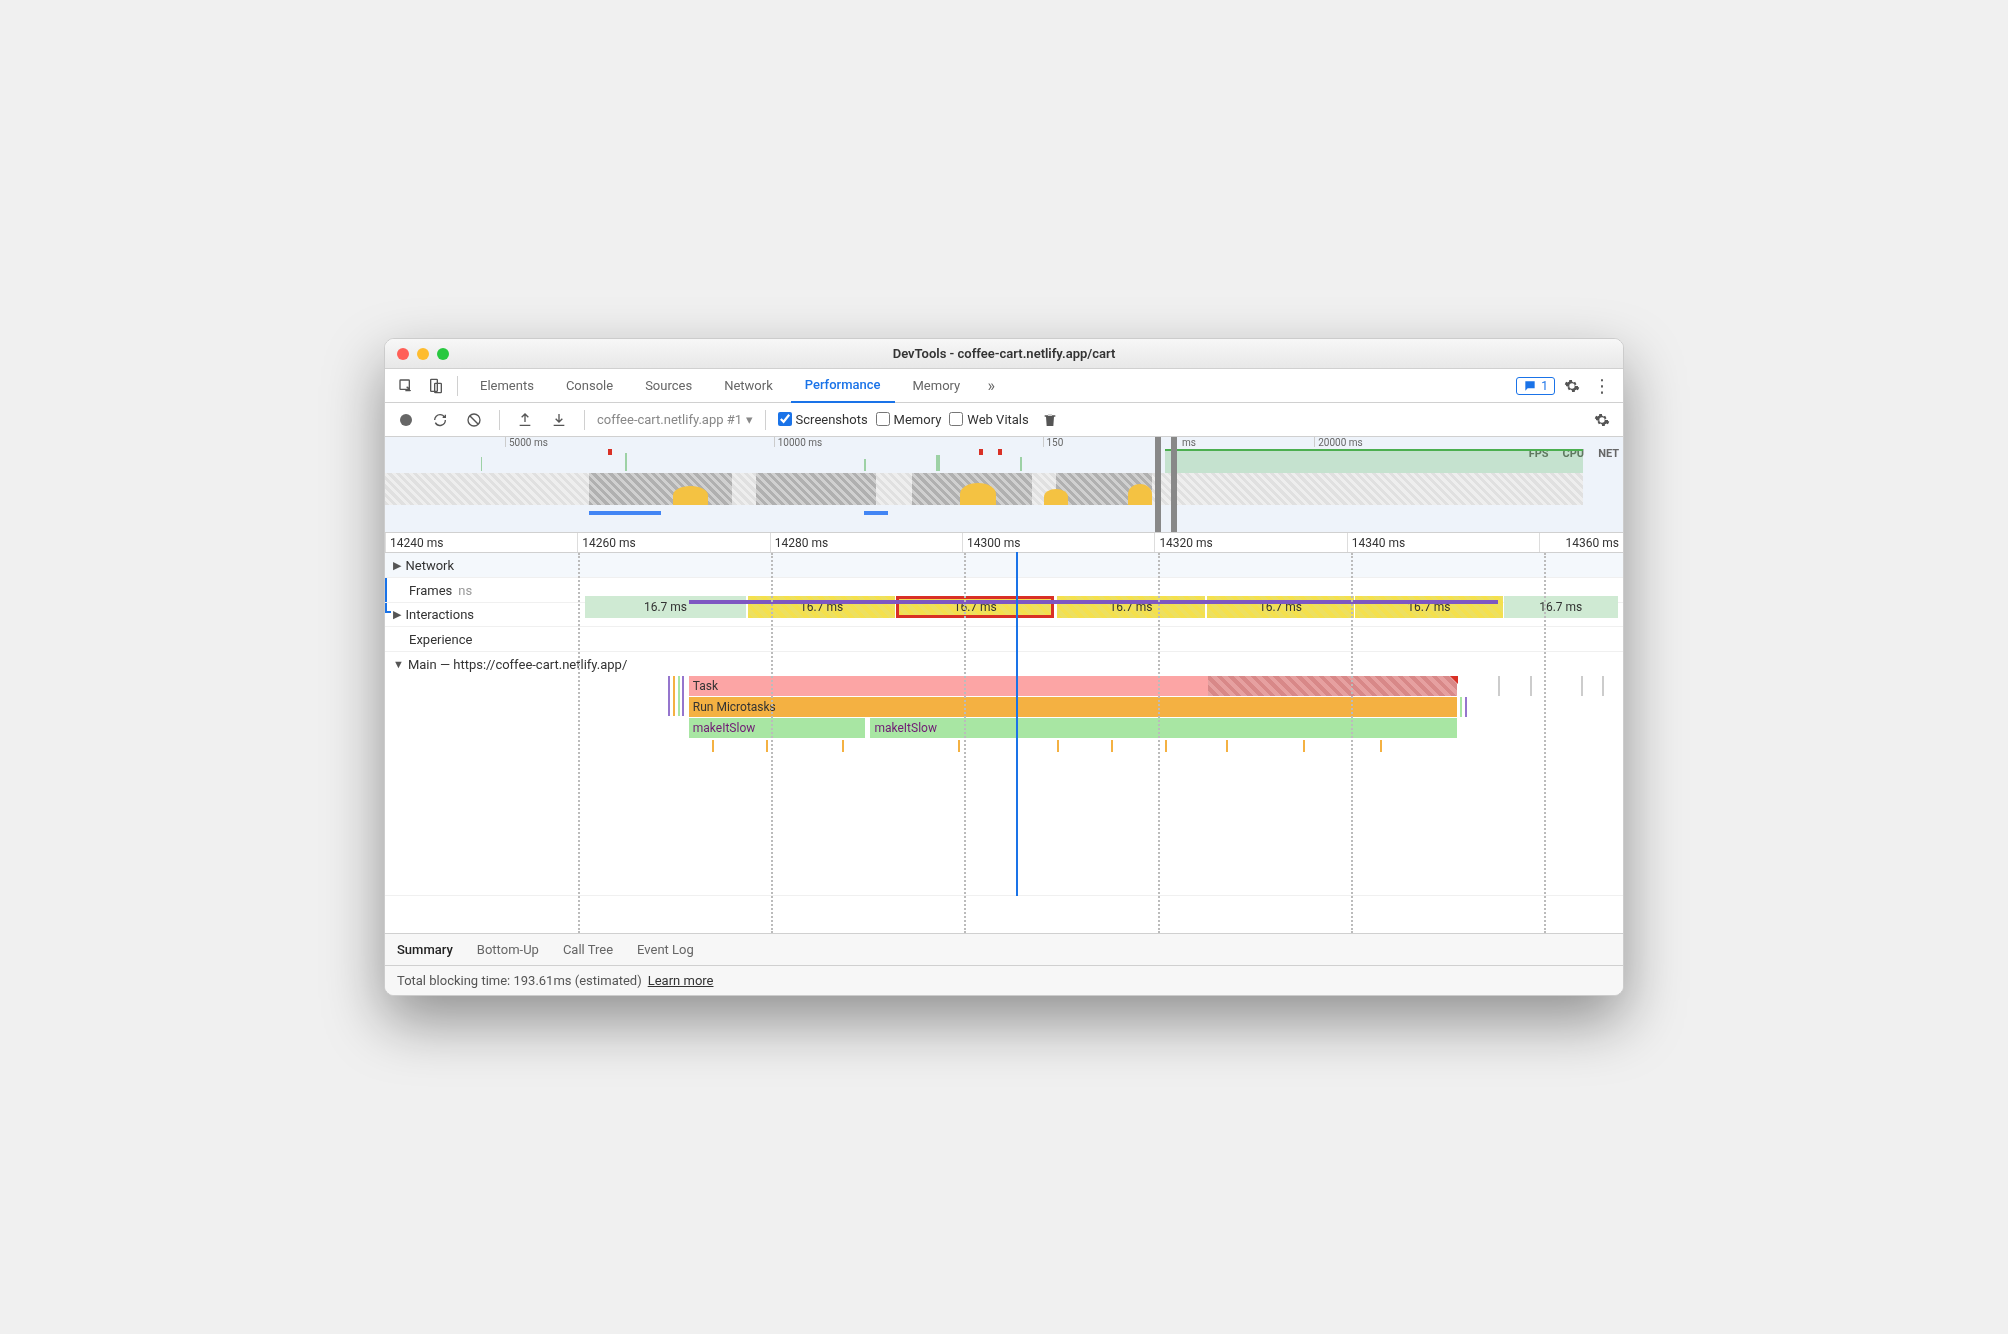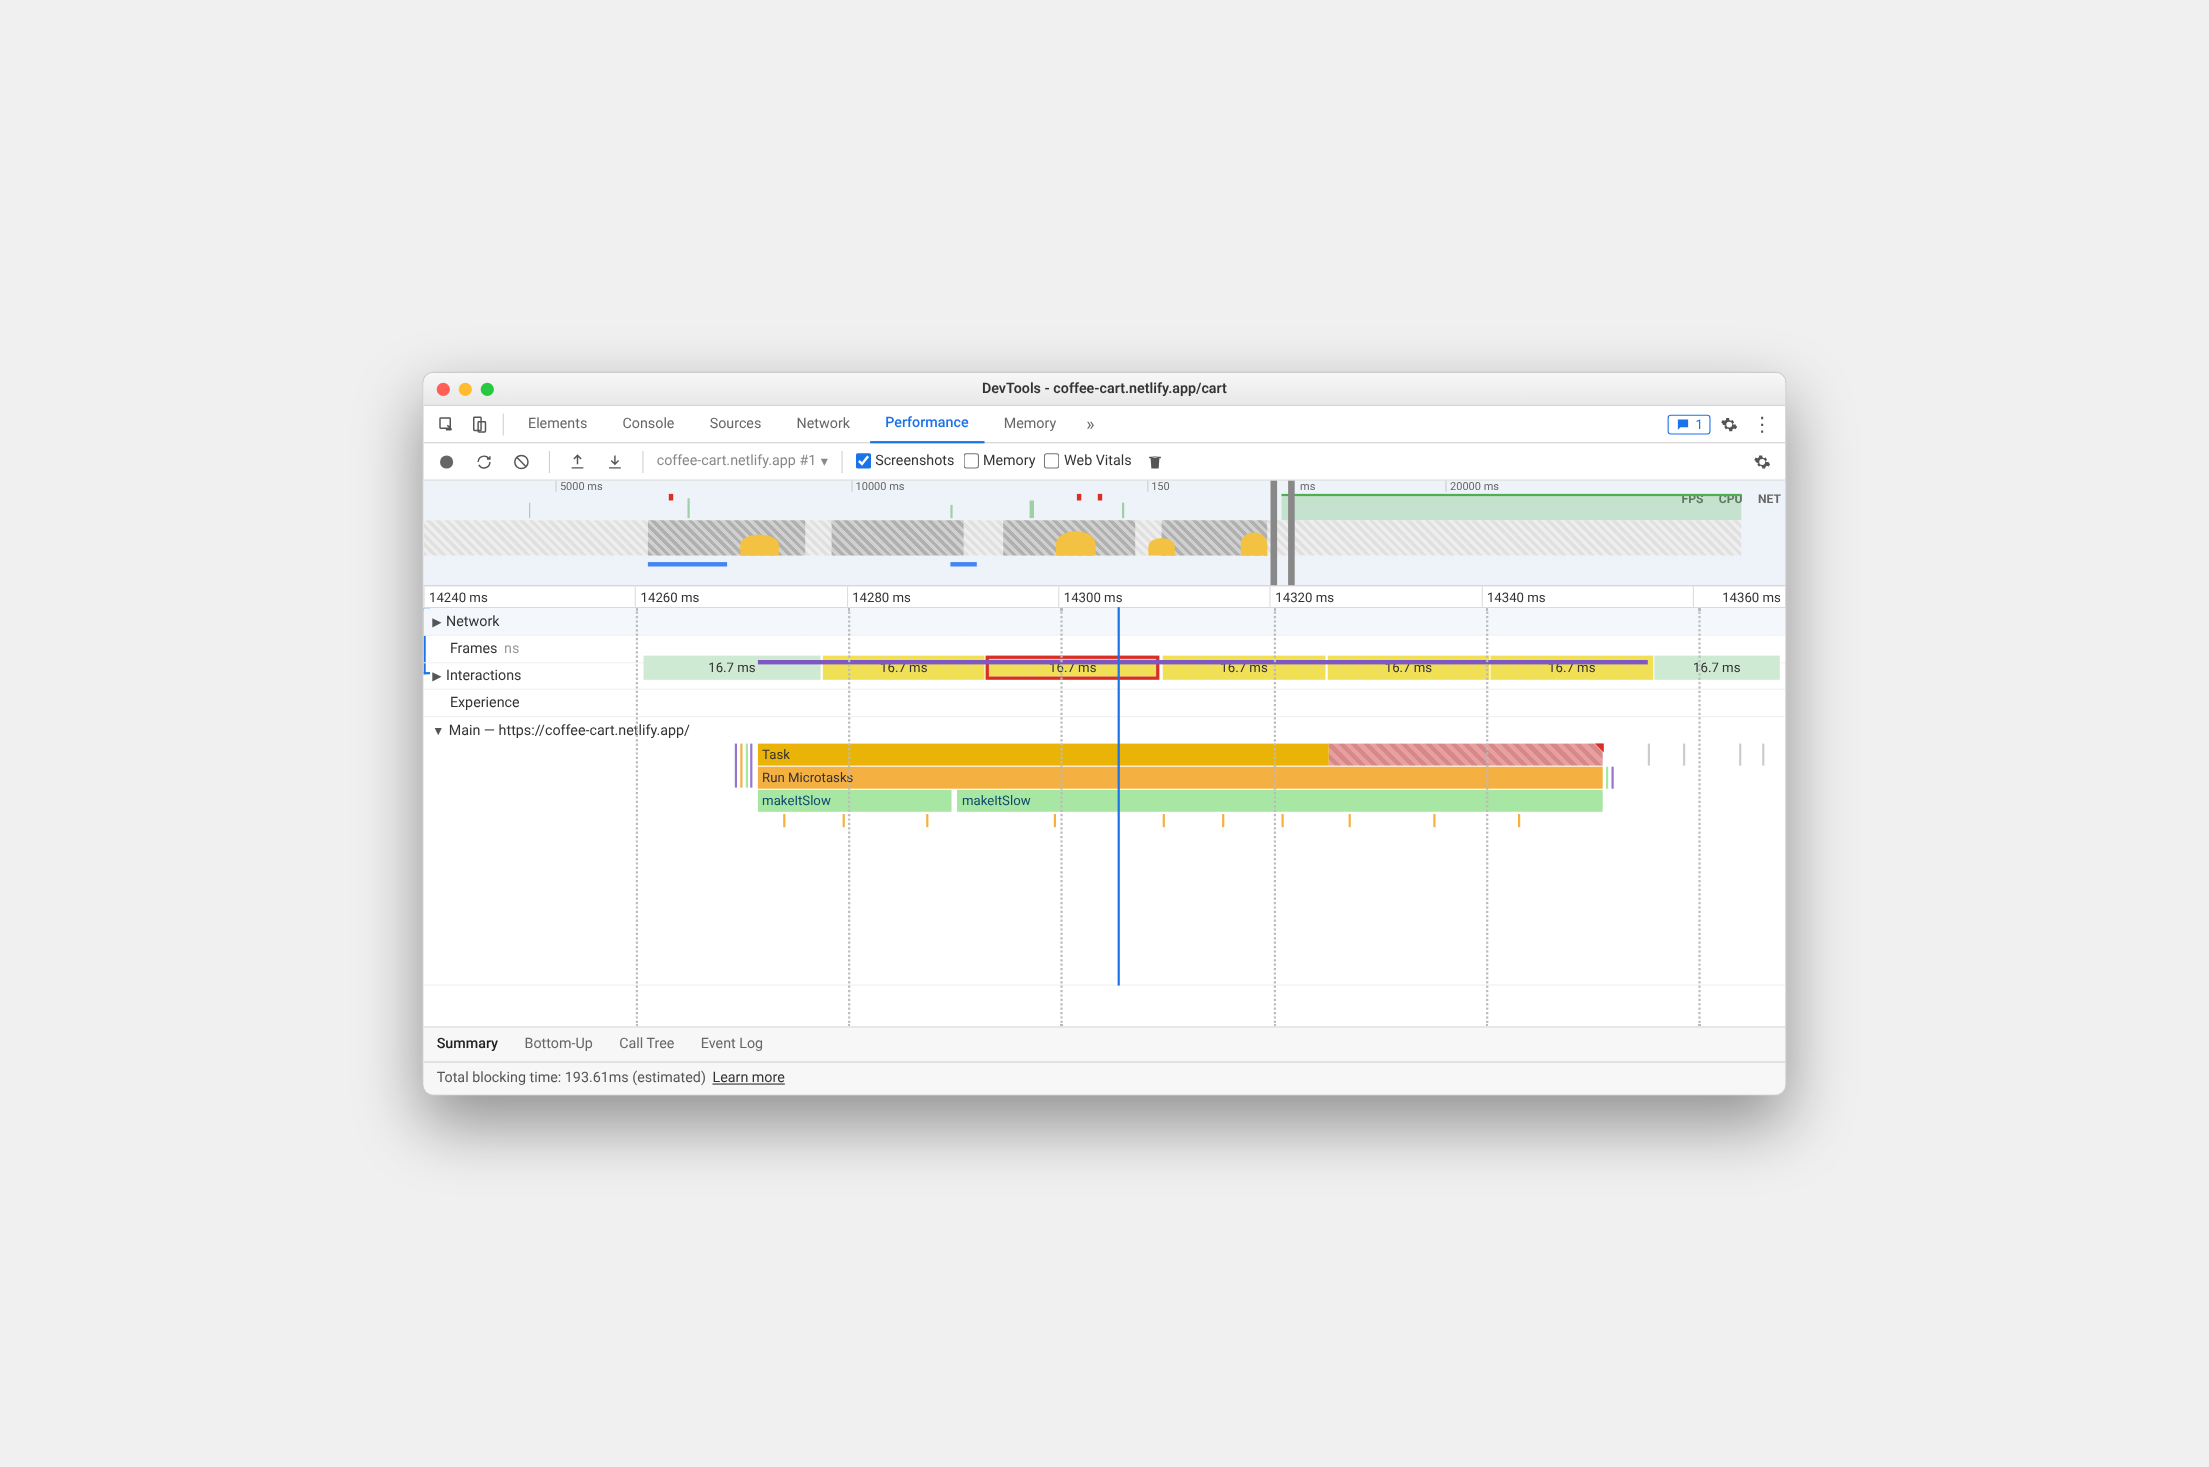--- a/index.html
+++ b/index.html
@@ -48,23 +48,23 @@
 .track-label.indent { padding-left: 24px; }
 .track-content { flex: 1; position: relative; height: 24px; }
 .disclosure { cursor: pointer; user-select: none; font-size: 11px; color: #555; }
 .frames-track { background: repeating-linear-gradient(90deg, transparent 0, transparent 2px, #fff 2px, #fff 146px); }
 .frame-block { position: absolute; top: 18px; height: 22px; display: flex; align-items: center; justify-content: center; font-size: 12px; color: #333; }
 .frame-green { background: #cfead3; }
 .frame-yellow { background: repeating-linear-gradient(45deg, #f4e04d, #f4e04d 4px, #ede05f 4px, #ede05f 8px); }
 .frame-selected { border: 3px solid #d93025; }
 .purple-bar { position: absolute; height: 4px; background: #7e57c2; bottom: -2px; }
 .flame-bar { position: absolute; height: 20px; font-size: 12px; padding-left: 4px; display: flex; align-items: center; overflow: hidden; white-space: nowrap; }
-.c-gray { background: #eab308; color: #333; }
+.c-gray { background: #fca5a5; color: #333; }
 .c-orange { background: #f4b142; color: #333; }
-.c-green { background: #a8e6a3; color: #0c4a6e; }
+.c-green { background: #a8e6a3; color: #701a75; }
 .c-red-stripe { background: repeating-linear-gradient(45deg, #e6a0a0, #e6a0a0 4px, #d88888 4px, #d88888 8px); }
 .tooltip { position: absolute; background: #fff; border: 1px solid #ccc; box-shadow: 0 2px 8px rgba(0,0,0,0.2); padding: 6px 10px; font-size: 13px; border-radius: 2px; z-index: 10; }
 .tooltip .red { color: #d93025; font-weight: 500; }
 .vline { position: absolute; width: 2px; background: #1a73e8; z-index: 5; }
 .grid-line { position: absolute; top: 0; bottom: 0; width: 0; border-left: 2px dotted #bbb; z-index: 1; }
 .grid-container { position: absolute; left: 0; right: 0; top: 0; bottom: 0; pointer-events: none; }
 .bottom-tabs { display: flex; height: 32px; border-top: 1px solid #d0d0d0; align-items: center; padding: 0 12px; gap: 24px; background: #f7f7f7; }
 .btab { font-size: 13px; color: #666; cursor: pointer; }
 .btab.active { color: #222; font-weight: 500; }
 .status { height: 30px; border-top: 1px solid #d0d0d0; display: flex; align-items: center; padding: 0 12px; font-size: 13px; color: #555; gap: 6px; background: #f7f7f7; }

